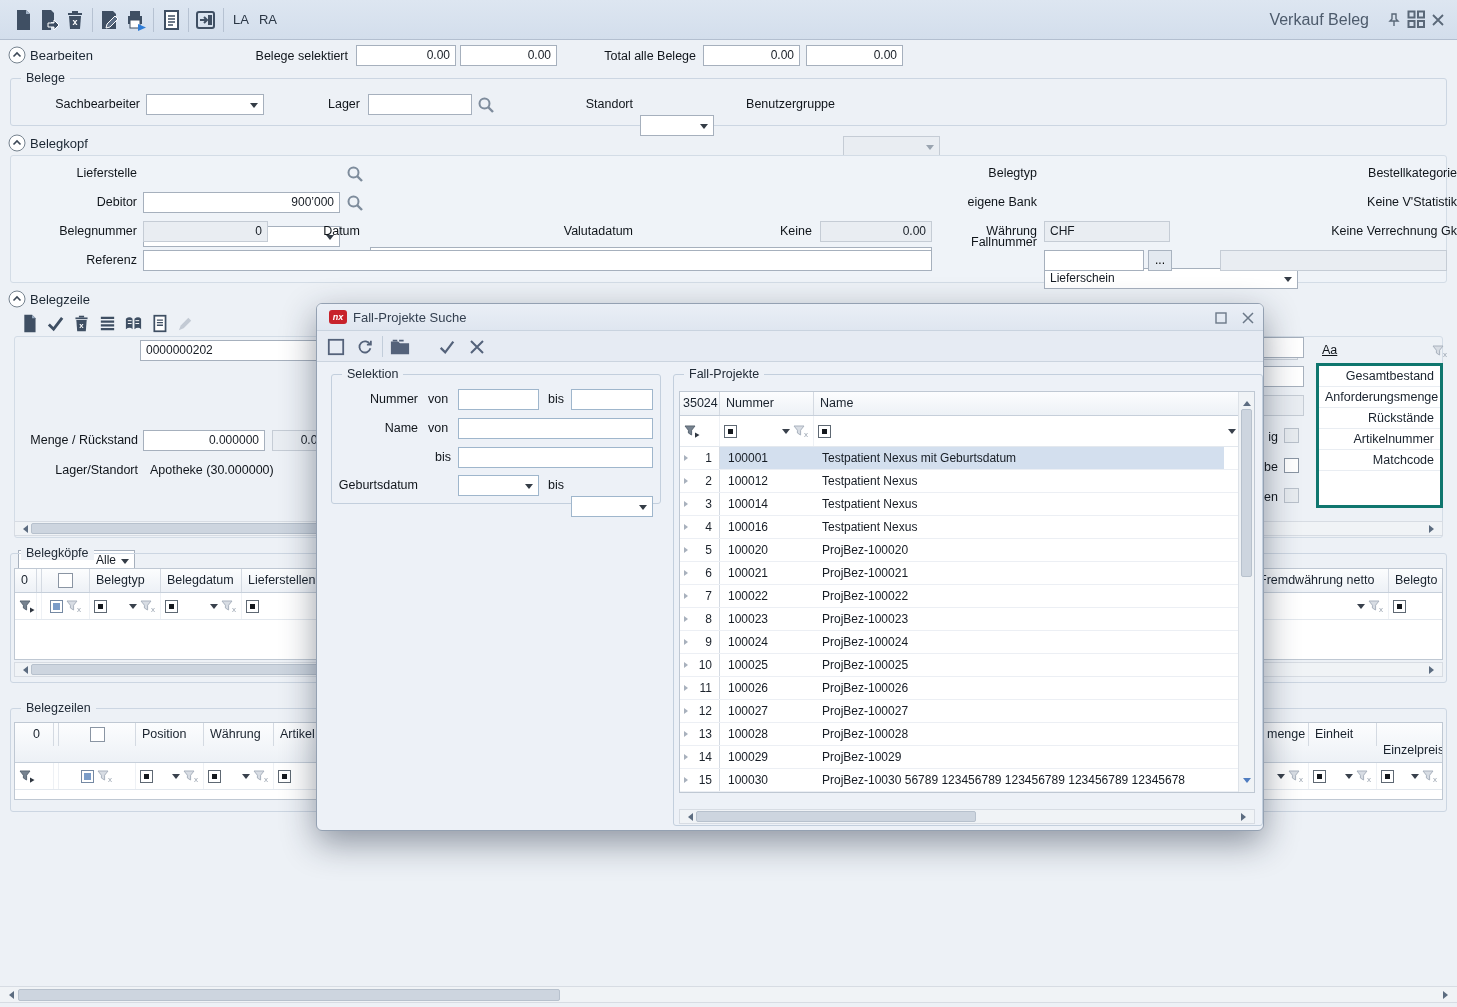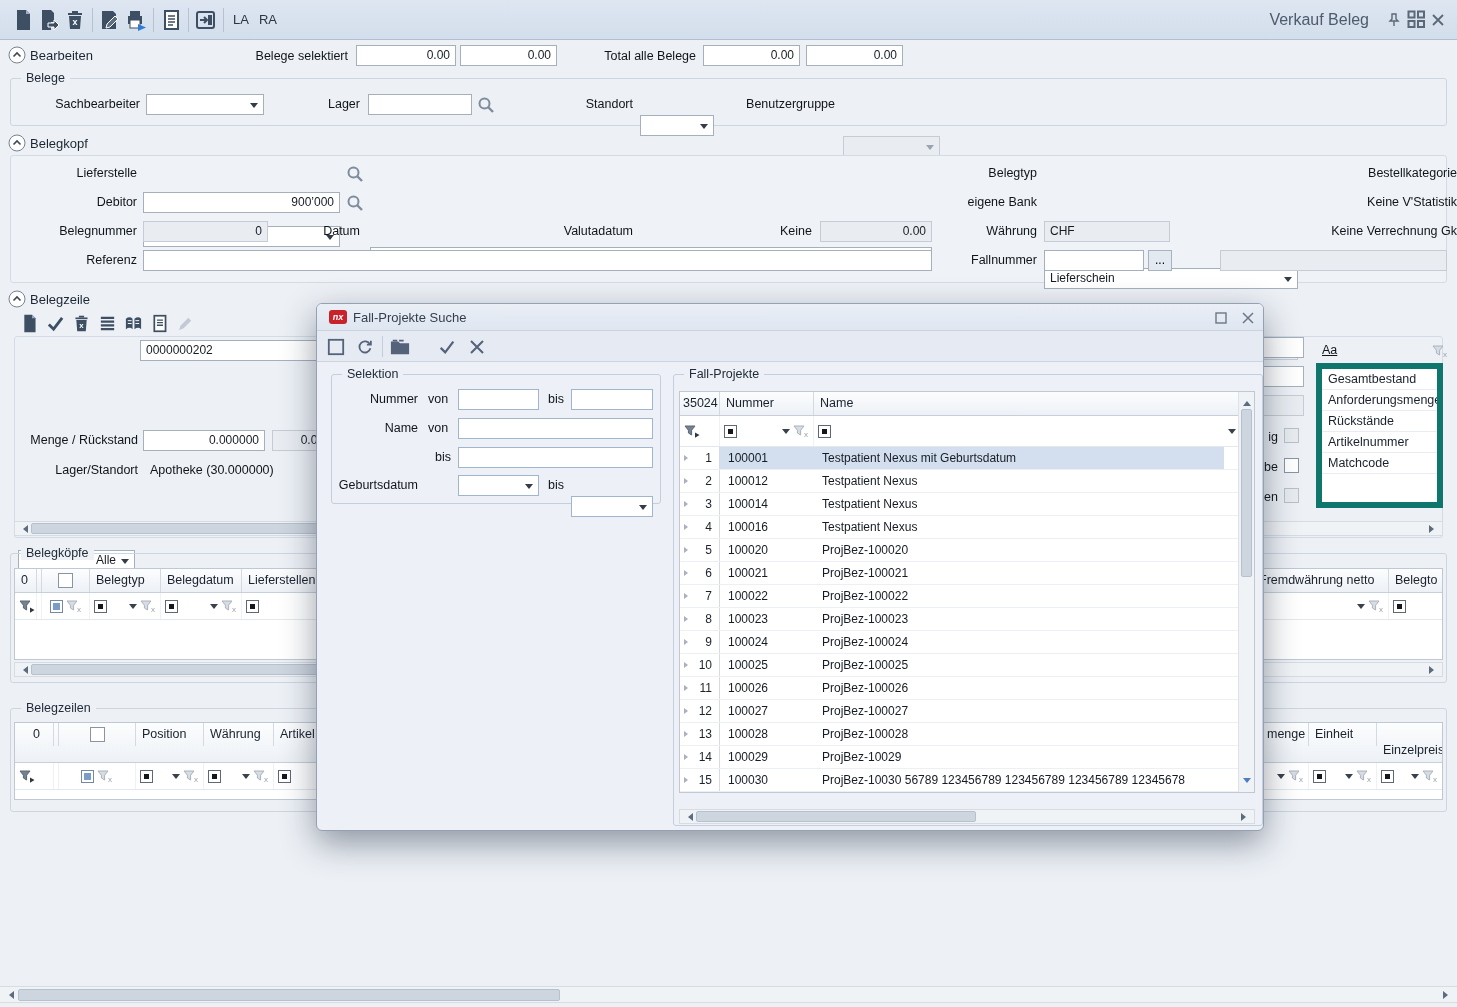--- a/index.html
+++ b/index.html
@@ -72,21 +72,21 @@
   .sbh { position:absolute; background:#f0f3f6; border:1px solid #d7dce3; display:flex; align-items:center; }
   .sbv { position:absolute; background:#f0f3f6; border-left:1px solid #dde2e8; }
   .sb-thumb { position:absolute; background:#cdd5df; border:1px solid #b7c1cd; border-radius:2px; }
   .arr-l,.arr-r,.arr-u,.arr-d { position:absolute; width:0; height:0; border:4px solid transparent; }
   .arr-l { border-right:5px solid #5c6c80; }
   .arr-r { border-left:5px solid #5c6c80; }
   .arr-u { border-bottom:5px solid #5c6c80; }
   .arr-d { border-top:5px solid #4f7cc0; }
 
   
-  .col-list { position:absolute; background:#fff; border:6px solid #0f766e; }
+  .col-list { position:absolute; background:#fff; border:3px solid #0f766e;text-align:right; }
   .col-item { height:21px; line-height:20px; padding:0 6px; border-bottom:1px solid #e9edf2;
               font-size:12.5px; color:#19222d; white-space:nowrap; overflow:hidden; }
 
   
   .dialog { position:absolute; left:316px; top:303px; width:948px; height:528px;
             background:#edf1f7; border:1px solid #94a1b2; border-radius:6px;
             box-shadow:0 12px 34px rgba(25,35,55,.45); z-index:30; }
   .dlg-title { position:absolute; left:0; top:0; width:100%; height:27px;
                background:linear-gradient(#eaeff6,#dfe6f0); border-bottom:1px solid #c9d3df;
                border-radius:5px 5px 0 0; }
@@ -274,21 +274,21 @@
   <span class="abs lbl tr" style="left:548px;top:224px;width:85px;">Valutadatum</span>
   <div class="abs combo" style="left:640px;top:221px;width:96px;"><span>08.09.2025</span></div>
   <span class="abs lbl tr" style="left:760px;top:224px;width:52px;">Keine</span>
   <div class="abs fld dis tr" style="left:820px;top:221px;width:112px;">0.00</div>
   <span class="abs lbl tr" style="left:975px;top:224px;width:62px;">Währung</span>
   <div class="abs fld dis" style="left:1044px;top:221px;width:126px;">CHF</div>
   <span class="abs lbl tr clip" style="left:1320px;top:224px;width:137px;text-align:right;">Keine Verrechnung Gk</span>
 
   <span class="abs lbl tr" style="left:27px;top:253px;width:110px;">Referenz</span>
   <div class="abs fld" style="left:143px;top:250px;width:789px;"></div>
-  <span class="abs lbl tr" style="left:957px;top:253px;width:80px;">Fallnummer</span>
+  <span class="abs lbl tr" style="left:957px;top:235px;width:80px;">Fallnummer</span>
   <div class="abs fld" style="left:1044px;top:250px;width:100px;"></div>
   <button class="abs dotsbtn" style="left:1148px;top:250px;width:24px;height:21px;">...</button>
   <div class="abs fld dis" style="left:1220px;top:250px;width:227px;"></div>
 
   
   <span class="abs" style="left:8px;top:290px;">
       <svg width="18" height="18" viewBox="0 0 18 18">
         <circle cx="9" cy="9" r="8" fill="#fff" stroke="#76838f"></circle>
         <path d="M5.5 10.5L9 7l3.5 3.5" fill="none" stroke="#3c4856" stroke-width="1.6"></path>
       </svg>

